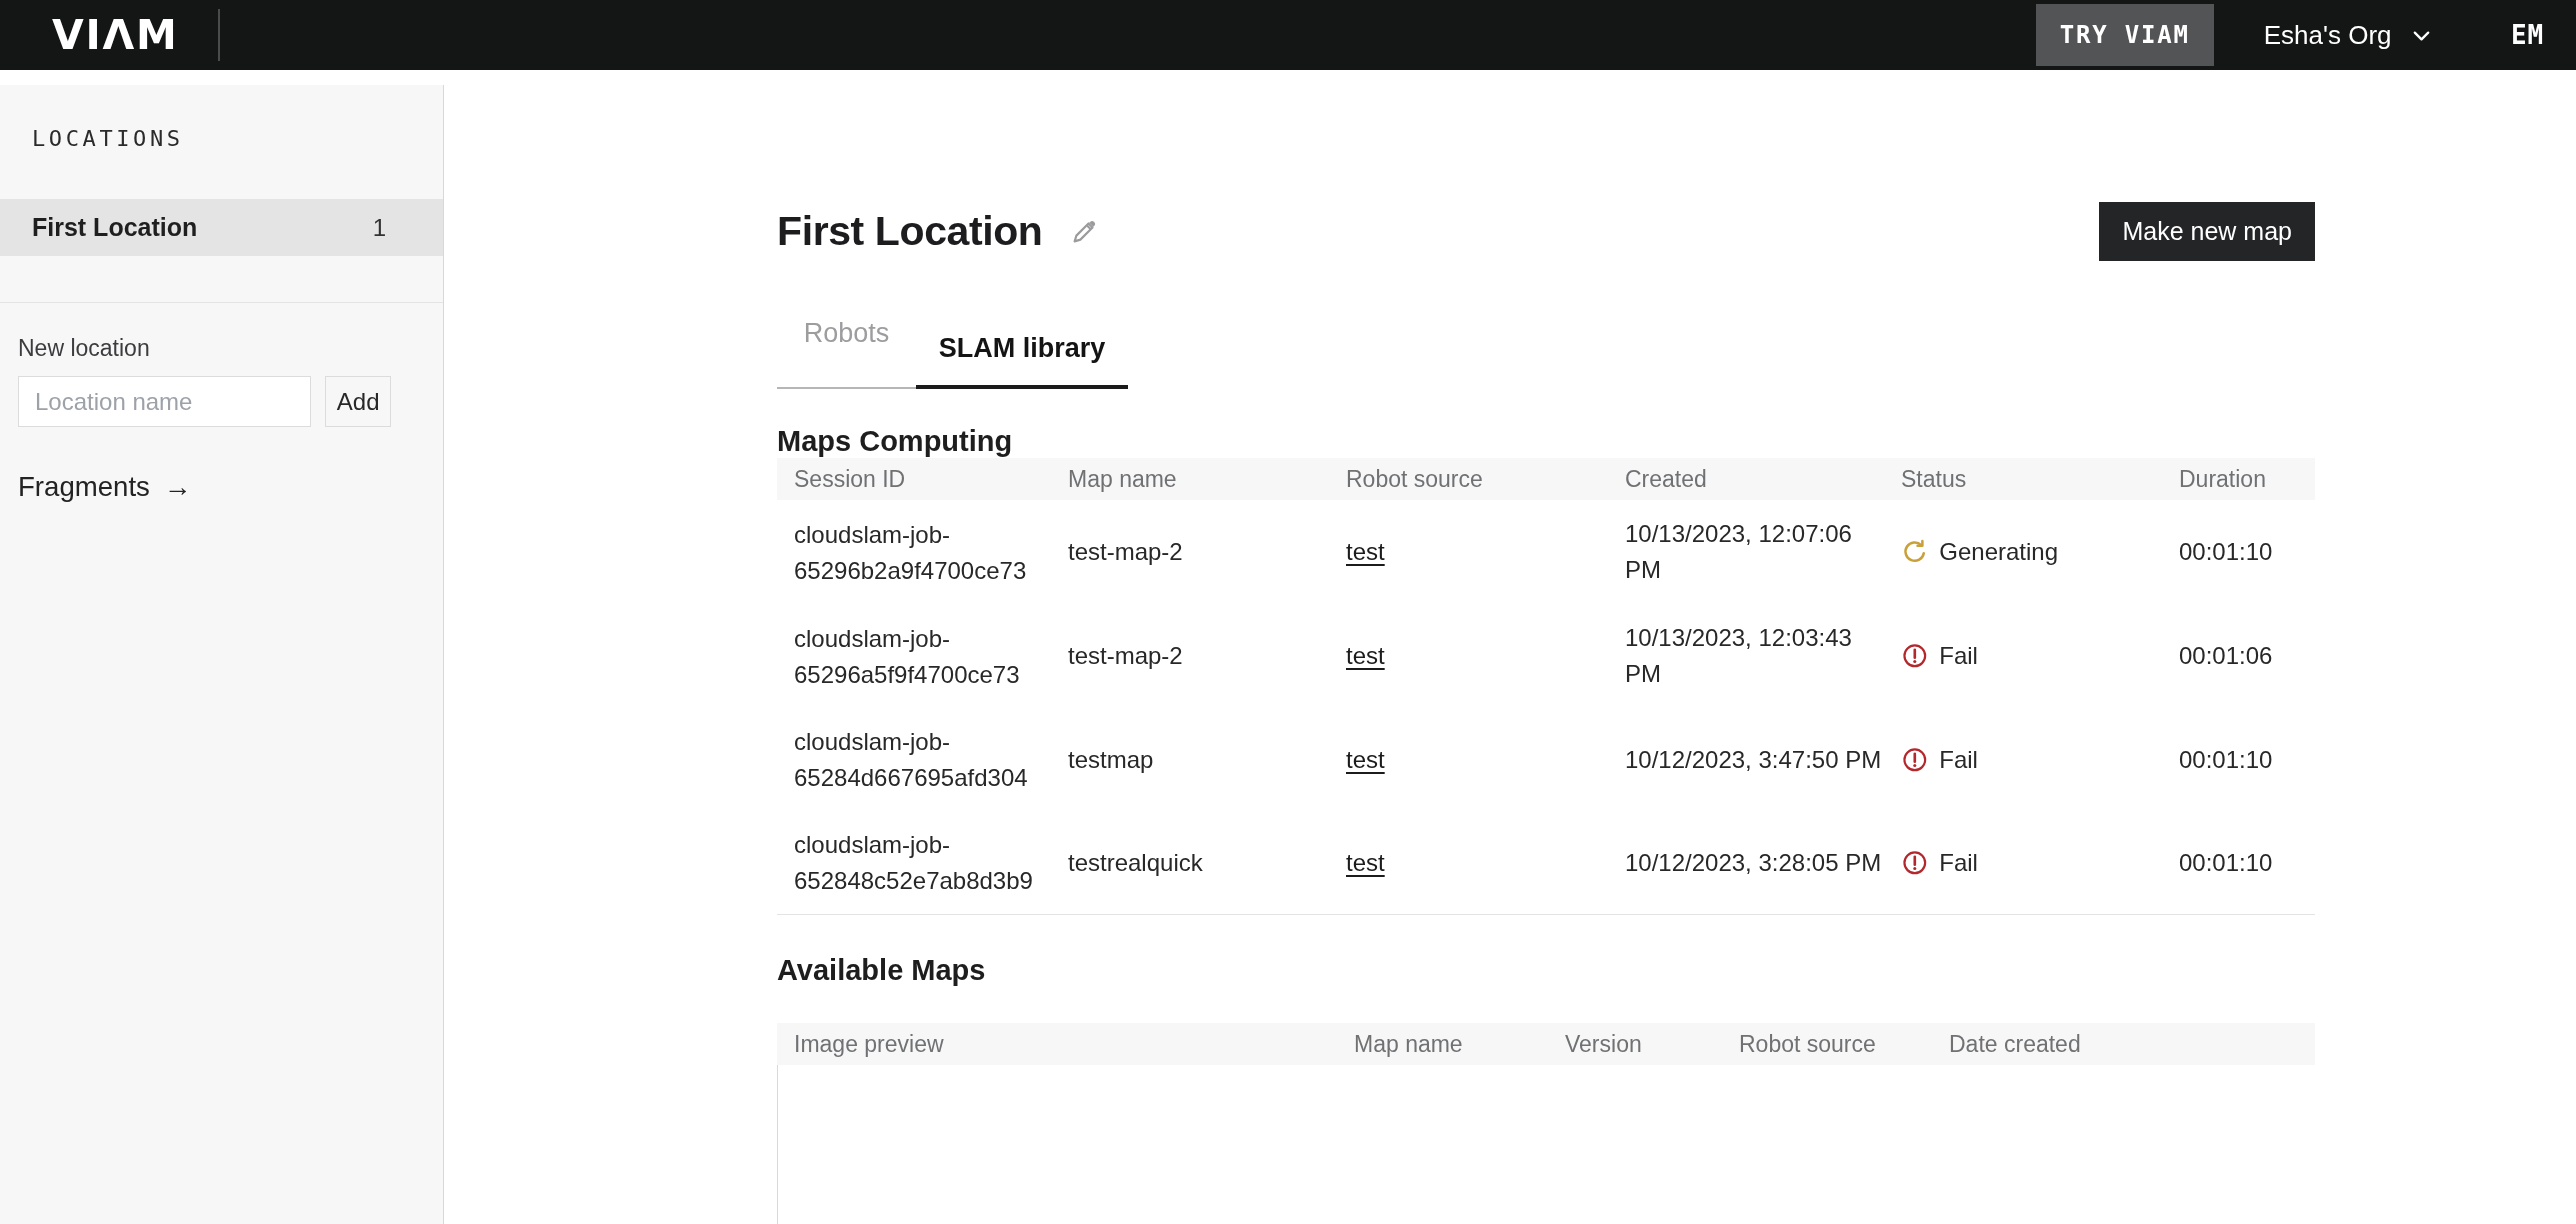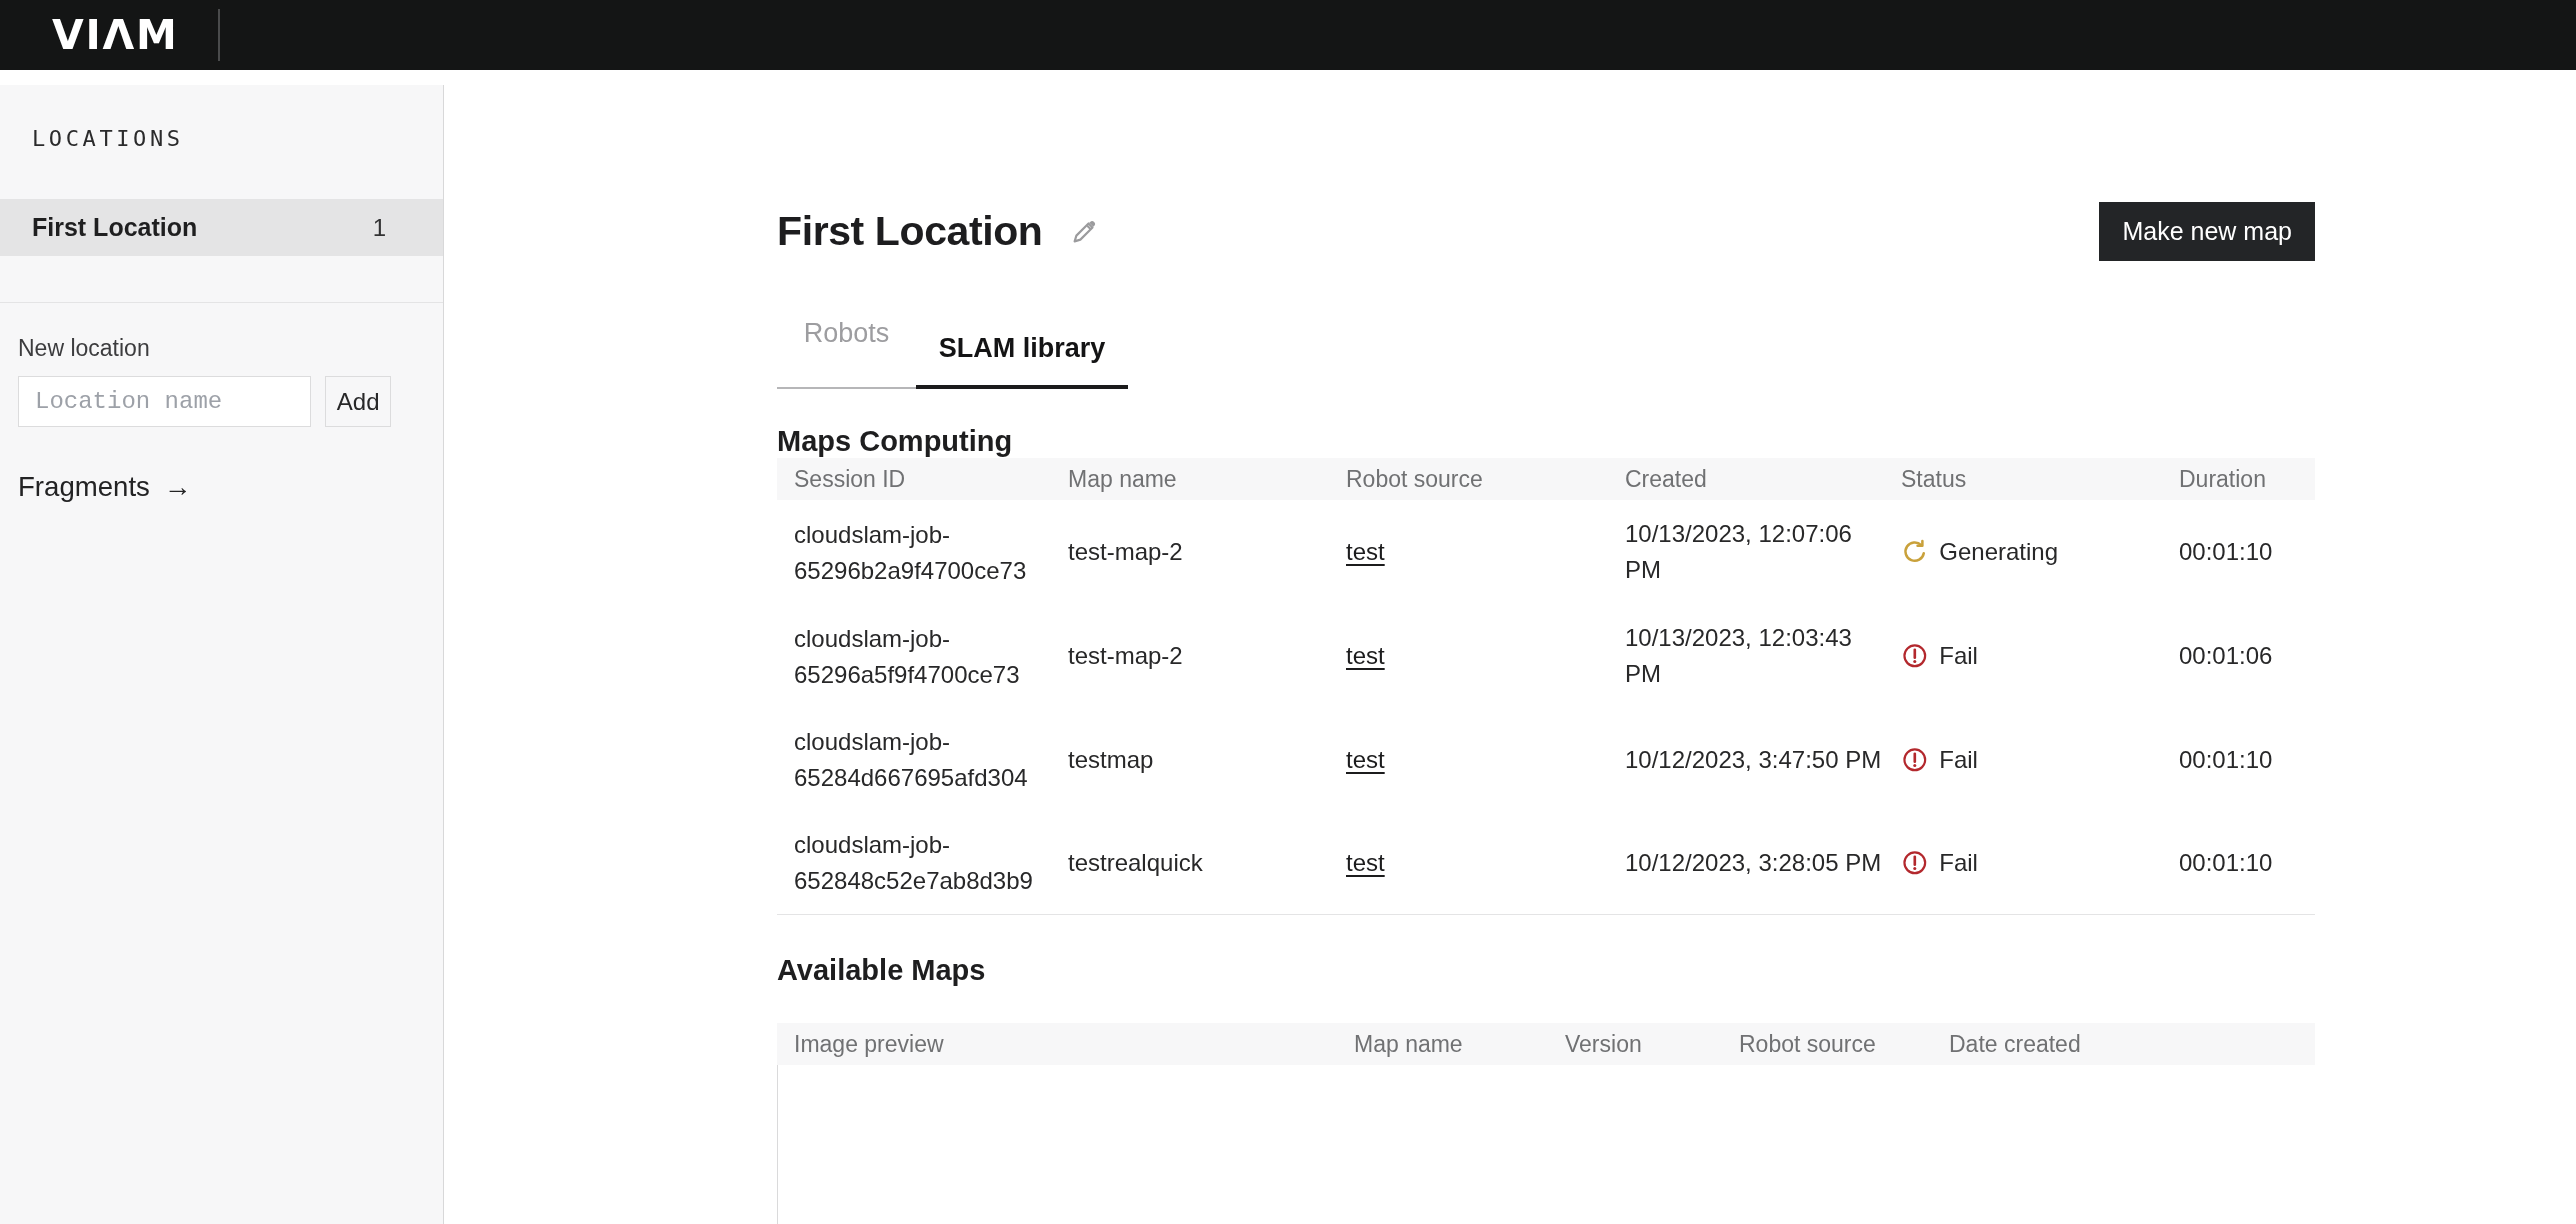--- a/index.html
+++ b/index.html
@@ -64,21 +64,21 @@
   }
   .location-name { font-size: 25px; font-weight: 700; color: #1f1f20; }
   .location-count { margin-left: auto; font-size: 24px; color: #323233; }
   .sidebar-divider { height: 0.9px; background: #e4e4e5; margin-top: 46px; }
   .new-location { margin: 32px 18px 0 18px; }
   .new-location-label { font-size: 23px; color: #3c3c3e; }
   .new-location-form { display: flex; gap: 14.2px; margin-top: 14.2px; }
   .location-input {
     width: 293px; height: 51px; background: #ffffff;
     border: 0.9px solid #dcdcdd; padding: 0 16px;
-    font-family: Liberation Mono, monospace; font-size: 24px; color: #282829;
+    font-family: Liberation Sans, sans-serif; font-size: 24px; color: #282829;
   }
   .location-input::placeholder { color: #9da1a8; }
   .add-btn {
     width: 66px; height: 51px; background: transparent;
     border: 0.9px solid #dcdcdd; font-family: "Liberation Sans", sans-serif;
     font-size: 24px; color: #282829; cursor: pointer;
   }
   .fragments-link {
     margin: 44px 0 0 18px; display: inline-flex; align-items: center; gap: 14.2px;
     font-size: 27.6px; color: #232324; cursor: pointer;
@@ -121,20 +121,30 @@
   .am-body { height: 178px; border-left: 0.9px solid #dadadb; background: #ffffff; }
 
   h1, h2 { font-weight: 700; }
 </style>
 </head>
 <body>
 
 <header class="topnav">
   <div class="logo">VIΛM</div>
   <div class="nav-divider"></div>
+  <div class="nav-right">
+    <button class="try-btn">TRY VIAM</button>
+    <div class="org-switcher">
+      <span class="org-name">Esha's Org</span>
+      <svg class="chev" viewBox="0 0 24 24" fill="none" stroke="#ffffff" stroke-width="2.4" stroke-linecap="round" stroke-linejoin="round">
+          <polyline points="5 9 12 16 19 9"></polyline>
+        </svg>
+    </div>
+    <span class="user-initials">EM</span>
+  </div>
 </header>
 
 <aside class="sidebar">
   <div class="sidebar-title">LOCATIONS</div>
 
   <div class="location-row">
     <span class="location-name">First Location</span>
     <span class="location-count">1</span>
   </div>
 

